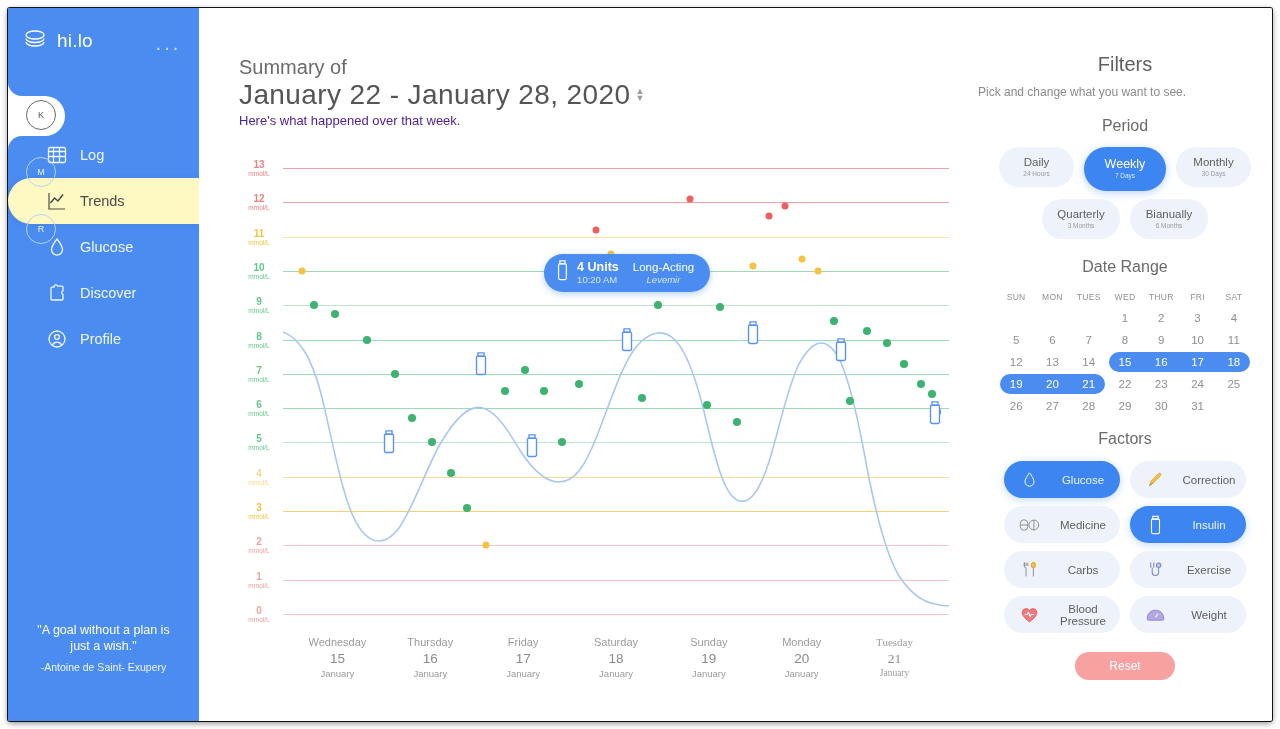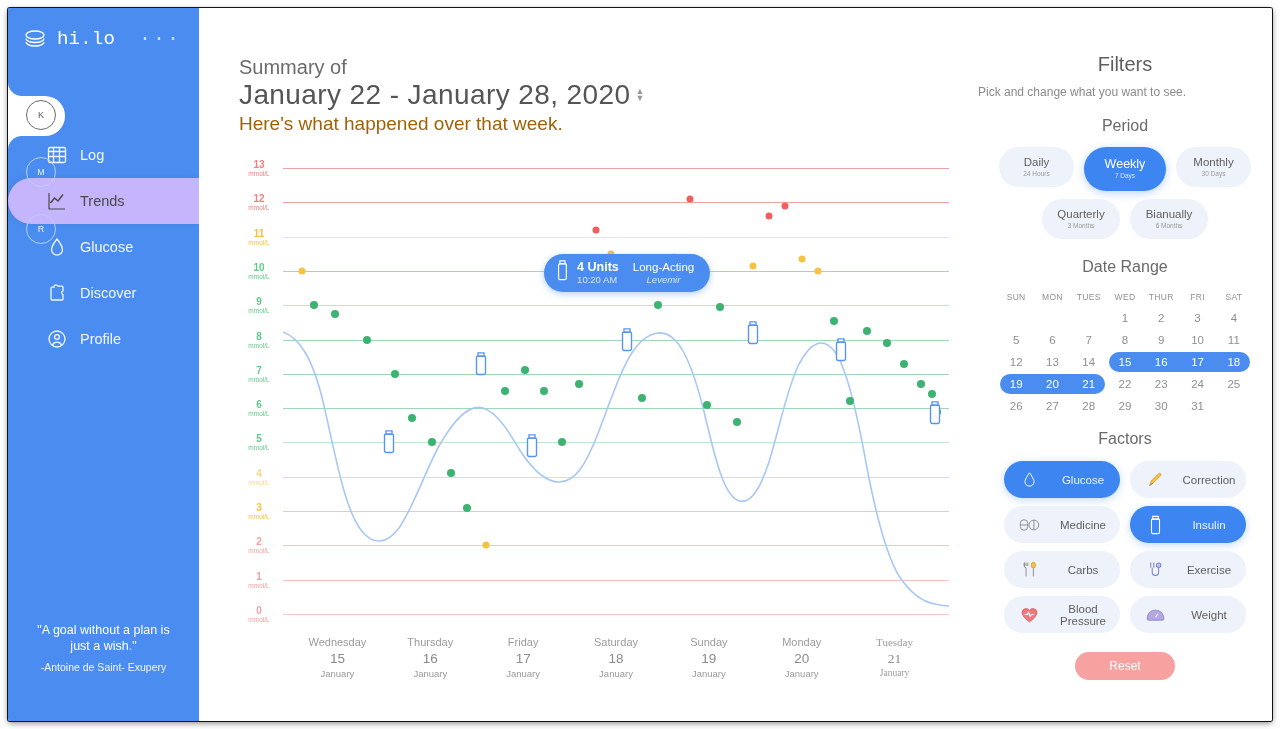--- a/index.html
+++ b/index.html
@@ -16,21 +16,21 @@
     border-radius: 2px;
     box-shadow: 0 0 0 1px rgba(0,0,0,.9), 0 2px 6px rgba(0,0,0,.5);
   }
 
   
   .sidebar {
     position: absolute; left: 0; top: 0;
     width: 191px; height: 713px;
     background: #4a8cf0;
   }
-  .brand { display: flex; align-items: center; padding: 18px 14px 0 14px; font-family: Liberation Mono, monospace; }
+  .brand { display: flex; align-items: flex-end; padding: 18px 14px 0 14px; }
   .brand-logo { width: 26px; height: 26px; flex: 0 0 26px; }
   .brand-name {
     color: #fff; font-size: 19px; margin-left: 9px;
     letter-spacing: .2px; font-weight: 400;
   }
   .brand-dots {
     margin-left: auto; color: #cbdffb; font-size: 20px;
     letter-spacing: 2px; line-height: 10px; padding-right: 4px;
     cursor: pointer;
   }
@@ -64,21 +64,21 @@
   .nav-item {
     display: flex; align-items: center; height: 46px;
     padding-left: 72px; color: #f2f7ff; font-size: 14.5px;
     position: relative; cursor: pointer;
   }
   .nav-icon {
     position: absolute; left: 38px; top: 50%; transform: translateY(-50%);
     width: 22px; height: 22px;
   }
   .nav-item.active {
-    background: #c4b5fd; color: #4a4a4a;
+    background: #fef9c3; color: #4a4a4a;
     border-top-left-radius: 24px; border-bottom-left-radius: 24px;
     width: 191px;
     box-shadow: -2px 0 6px rgba(0,0,0,.07);
   }
   .nav-item.active::before, .nav-item.active::after {
     content: ''; position: absolute; right: 0; width: 14px; height: 14px;
   }
   .quote {
     position: absolute; left: 0; bottom: 48px; width: 191px;
     text-align: center; color: #fff; padding: 0 18px;
@@ -88,21 +88,21 @@
 
   
   .main { position: absolute; left: 191px; top: 0; width: 779px; height: 713px; background: #fff; }
   .sum-label { position: absolute; left: 40px; top: 48px; font-size: 20px; color: #6b6b6b; }
   .sum-range {
     position: absolute; left: 40px; top: 71px;
     font-size: 28px; color: #555; letter-spacing: .4px;
     display: flex; align-items: center;
   }
   .range-stepper { margin-left: 5px; display: flex; flex-direction: column; line-height: 7px; color: #9a9a9a; font-size: 9px; cursor: pointer; }
-  .sum-sub { position: absolute; left: 40px; top: 105px; font-size: 19px; color: #a16207; }
+  .sum-sub { position: absolute; left: 40px; top: 105px; font-size: 13px; color: #4c1d95; }
 
   
   .chart { position: absolute; left: 40px; top: 148px; width: 710px; height: 520px; }
   .yaxis { position: absolute; left: 0; top: 0; width: 40px; height: 472px; }
   .ytick { position: absolute; width: 40px; text-align: center; transform: translateY(-50%); }
   .ytick .v { font-size: 10px; line-height: 11px; font-weight: 700; }
   .ytick .u { font-size: 6.5px; line-height: 8px; }
   .plot { position: absolute; left: 44px; top: 0; width: 666px; height: 472px; }
   .gridline { position: absolute; left: 0; width: 666px; height: 1px; }
   .xaxis { position: absolute; left: 44px; top: 478px; width: 666px; }

